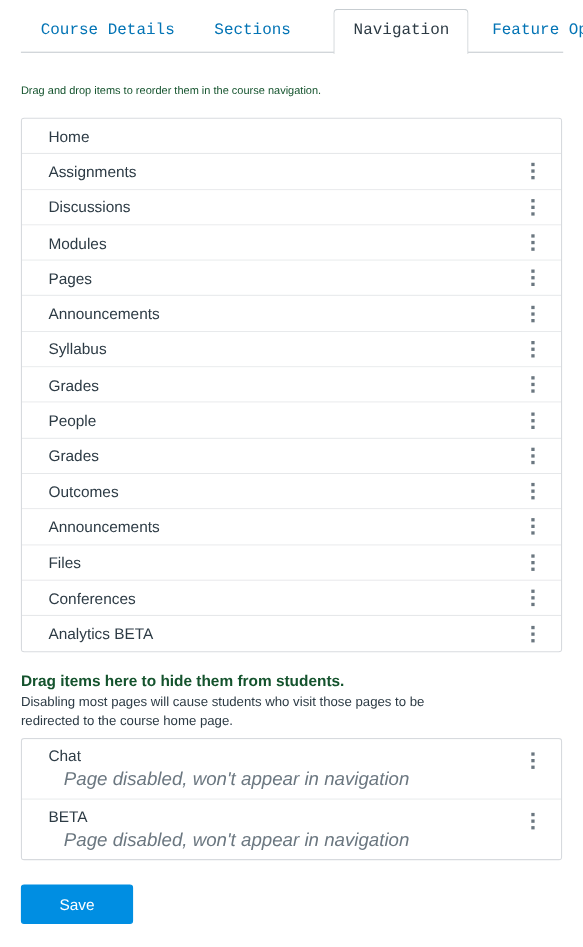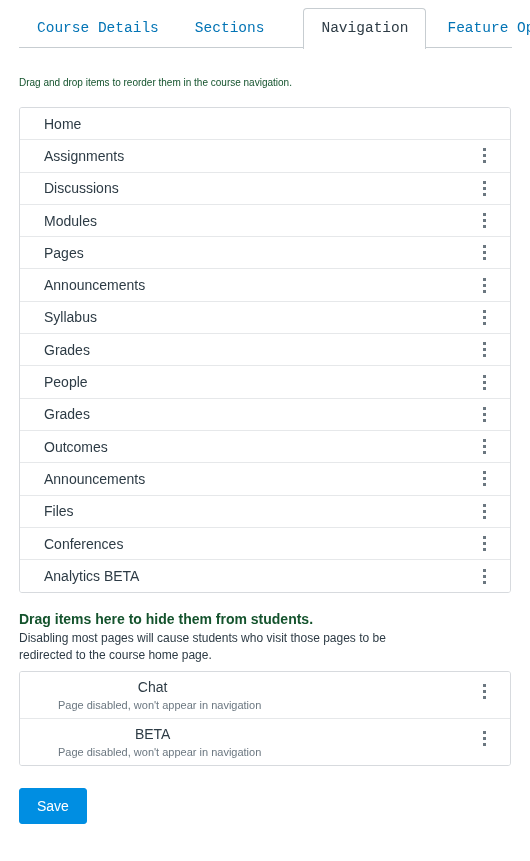--- a/index.html
+++ b/index.html
@@ -149,47 +149,48 @@
     align-items: flex-start;
     justify-content: space-between;
     border-bottom: 1px solid #E6E8EA;
     padding: 6px 16px 6px 24px;
     box-sizing: border-box;
     cursor: move;
     background: #ffffff;
     min-height: 40px;
   }
   .disabled-item:last-child { border-bottom: none; }
-  .disabled-item-text { padding-top: 1px; text-align: center; }
+  .disabled-item-text { padding-top: 1px; }
   .disabled-item-label {
     font-size: 14px;
     color: #2D3B45;
     line-height: 1.25;
     display: block;
   }
   .disabled-item-note {
-    font-size: 11px;
+    font-size: 17px;
+    font-style: italic;
     color: #6B7780;
     line-height: 1.3;
     display: block;
     padding-left: 14px;
     margin-top: 1px;
   }
 
   
   .save-wrap { margin-top: 22px; }
   .save-button {
     display: inline-block;
     background: #008EE2;
     color: #ffffff;
     border: 1px solid #008EE2;
     border-radius: 3px;
     font-size: 14px;
     font-family: "Liberation Sans", "DejaVu Sans", sans-serif;
-    padding: 10px 17px;
+    padding: 10px 34px;
     cursor: pointer;
     line-height: 1;
   }
 </style>
 </head>
 <body>
 
 <div class="tabs-wrap">
   <div class="tab-underline"></div>
   <div class="tabs" id="tabs-container">

